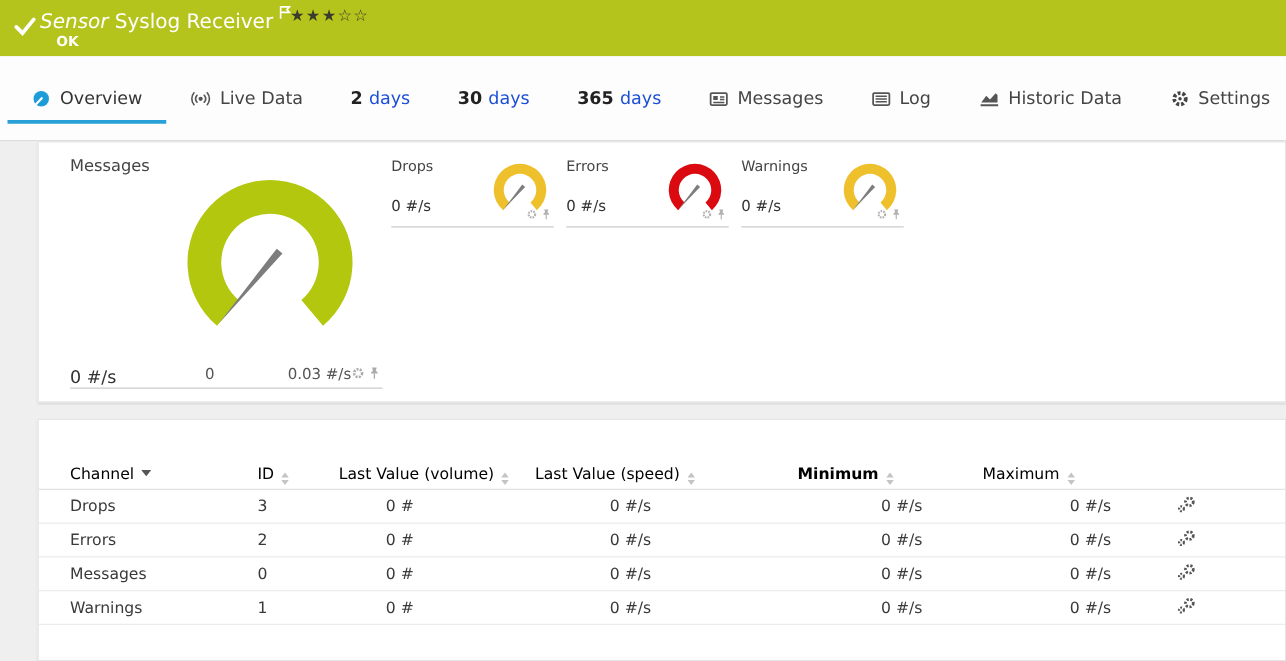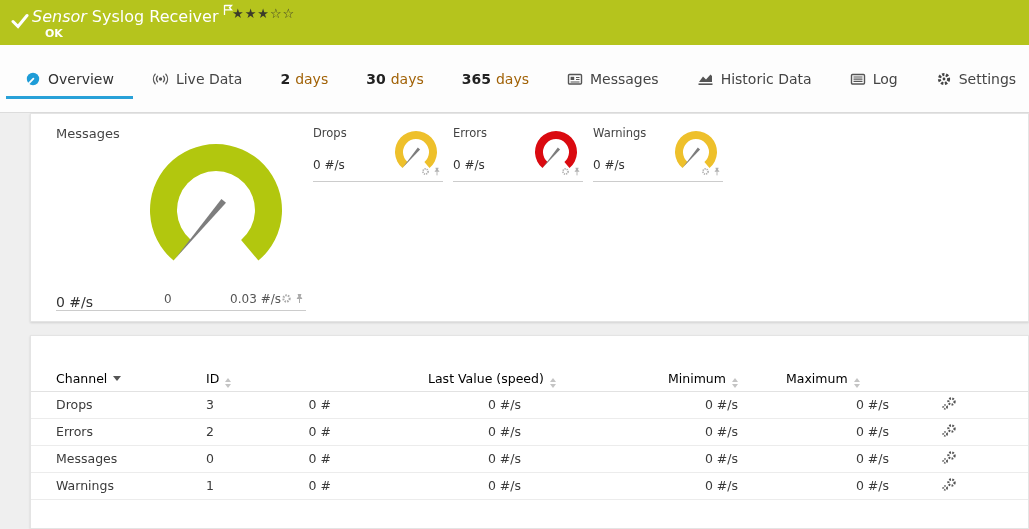--- a/index.html
+++ b/index.html
@@ -18,21 +18,21 @@
   .status-ok { position:absolute; left:45px; top:27px; font-size:11px; font-weight:bold; }
 
   
   .tabbar { position:absolute; left:0; top:45px; width:1029px; height:68px;
     background:#fdfdfd; border-bottom:1px solid #dcdcdc; display:flex;
     align-items:stretch; padding-left:6px; }
   .tab { position:relative; display:flex; align-items:center; padding:16px 19px;
     font-size:14px; color:#444; cursor:pointer; white-space:nowrap;justify-content:center; }
   .tab .ticon { margin-right:7px; display:inline-flex; }
   .tab-num { font-weight:bold; color:#222; margin-right:5px; }
-  .tab-word { color:#a16207; }
+  .tab-word { color:#1d4ed8; }
   .tab.active .tab-label { color:#333; }
   .tab.active .underline { position:absolute; left:0; right:0; bottom:13px; height:3px;
     background:#29a1d8; }
 
   
   .panel { position:absolute; background:#fff; border:1px solid #e4e4e4;
     box-shadow:0 1px 2px rgba(0,0,0,.12); }
   .panel-gauges { left:30px; top:113px; width:999px; height:209px; }
   .panel-table  { left:30px; top:335px; width:999px; height:194px; overflow:hidden; }
 
@@ -56,21 +56,21 @@
   .gauge-drops { left:282px; } .gauge-errors { left:422px; } .gauge-warnings { left:562px; }
 
   
   .trow { position:relative; height:27px; border-bottom:1px solid #ececec;
     font-size:12.5px; color:#3a3a3a; }
   .thead { position:absolute; left:0; right:0; top:30px; height:26px;
     border-bottom:1px solid #e2e2e2; font-size:12.5px; color:#000000; }
   .tbody { position:absolute; left:0; right:0; top:56px; }
   .hcell, .bcell { position:absolute; top:5px; white-space:nowrap; }
   .h-channel{left:25px;} .h-id{left:175px;} .h-vol{left:240px;} .h-speed{left:397px;}
-  .h-min{left:637px;} .h-max{left:755px;}
+  .h-min{left:607px;font-weight:bold;} .h-max{left:755px;}
   .c-channel{left:25px;} .c-id{left:175px;}
   .c-vol{left:200px;width:100px;text-align:right;}
   .c-speed{left:360px;width:130px;text-align:right;}
   .c-min{left:577px;width:130px;text-align:right;}
   .c-max{left:728px;width:130px;text-align:right;}
   .c-gear{left:893px;width:50px;text-align:center;top:4px;cursor:pointer;}
 
   .sort { display:inline-flex; flex-direction:column; gap:2px; margin-left:6px;
     vertical-align:1px; cursor:pointer; }
   .sort i { width:0; height:0; border-left:3.5px solid transparent;
@@ -139,35 +139,35 @@
       <svg width="16" height="16" viewBox="0 0 16 16">
           <rect x="1.5" y="3.5" width="13" height="9.5" rx="1" fill="none" stroke="#555" stroke-width="1.4"></rect>
           <rect x="3.6" y="5.8" width="3.6" height="3.2" fill="#555"></rect>
           <path d="M9 6.5 h3.5 M9 8.5 h3.5 M3.6 11 h8.9" stroke="#555" stroke-width="1.2"></path>
         </svg>
     </span>
     <span class="tab-label">Messages</span>
   </div>
   <div class="tab">
     <span class="ticon">
+      <svg width="16" height="16" viewBox="0 0 16 16">
+          <rect x="1.5" y="3.5" width="13" height="9.5" rx="1" fill="none" stroke="#555" stroke-width="1.4"></rect>
+          <path d="M3.5 6 h9 M3.5 8.2 h9 M3.5 10.4 h9" stroke="#555" stroke-width="1.2"></path>
+        </svg>
+    </span>
+    <span class="tab-label">Log</span>
+  </div>
+  <div class="tab">
+    <span class="ticon">
       <svg width="17" height="16" viewBox="0 0 17 16">
           <path d="M2 11 L6 5.5 L9 8.5 L13.5 3.5 L15 5 V11 Z" fill="#555"></path>
           <path d="M1.5 13.2 h14" stroke="#555" stroke-width="1.6"></path>
         </svg>
     </span>
     <span class="tab-label">Historic Data</span>
-  </div>
-  <div class="tab">
-    <span class="ticon">
-      <svg width="16" height="16" viewBox="0 0 16 16">
-          <rect x="1.5" y="3.5" width="13" height="9.5" rx="1" fill="none" stroke="#555" stroke-width="1.4"></rect>
-          <path d="M3.5 6 h9 M3.5 8.2 h9 M3.5 10.4 h9" stroke="#555" stroke-width="1.2"></path>
-        </svg>
-    </span>
-    <span class="tab-label">Log</span>
   </div>
   <div class="tab">
     <span class="ticon">
       <svg width="16" height="16" viewBox="0 0 16 16">
           <circle cx="8" cy="8" r="4.6" fill="none" stroke="#444" stroke-width="3" stroke-dasharray="2.3 1.55"></circle>
           <circle cx="8" cy="8" r="1.4" fill="#444"></circle>
         </svg>
     </span>
     <span class="tab-label">Settings</span>
   </div>
@@ -267,20 +267,24 @@
           </svg>
       </span>
     </div>
   </div>
 </div>
 
 <div class="panel panel-table">
   <div class="thead">
     <span class="hcell h-channel"><span>Channel</span><span class="sorted-down"></span></span>
     <span class="hcell h-id"><span>ID</span><span class="sort">
+          <i class="up"></i>
+          <i class="down"></i>
+        </span></span>
+    <span class="hcell h-vol"><span>Last Value (volume)</span><span class="sort">
           <i class="up"></i>
           <i class="down"></i>
         </span></span>
     <span class="hcell h-speed"><span>Last Value (speed)</span><span class="sort">
           <i class="up"></i>
           <i class="down"></i>
         </span></span>
     <span class="hcell h-min"><span>Minimum</span><span class="sort">
           <i class="up"></i>
           <i class="down"></i>

